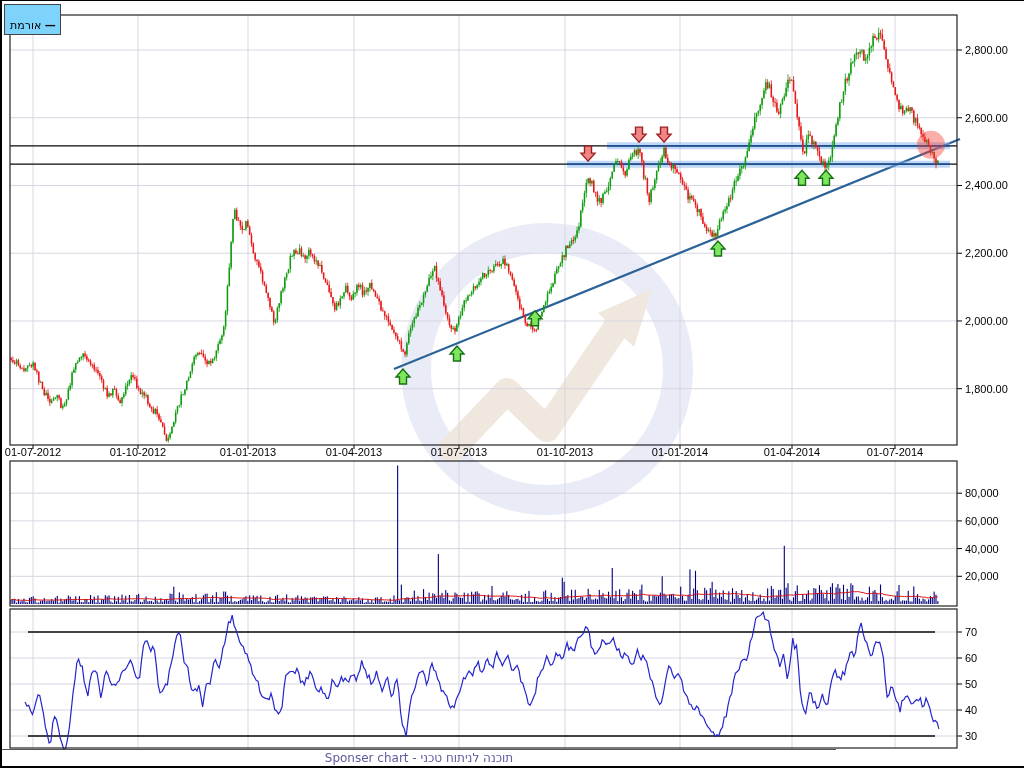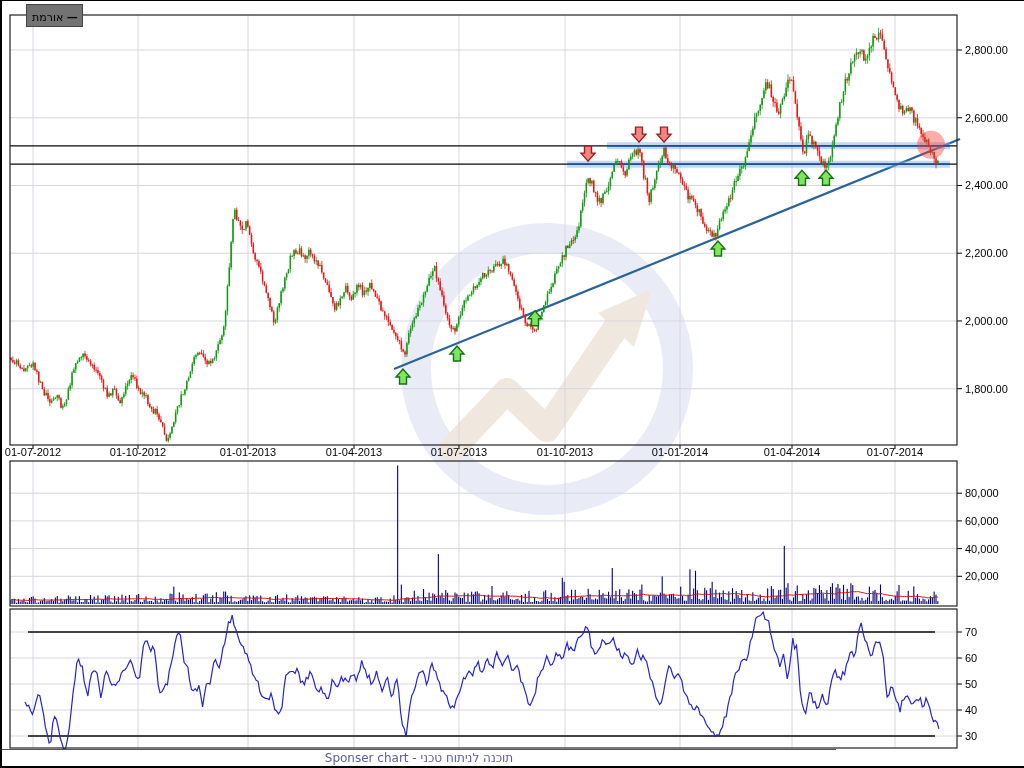--- a/index.html
+++ b/index.html
@@ -2,22 +2,22 @@
 <html><head>
 <meta charset="utf-8">
 <style>
   html,body{margin:0;padding:0;background:#fff;}
   #app{position:relative;width:1024px;height:768px;background:#fff;overflow:hidden;
        border-left:2px solid #000;border-top:1px solid #000;border-bottom:2px solid #000;
        box-sizing:border-box;font-family:"Liberation Sans","DejaVu Sans",sans-serif;}
   svg{position:absolute;left:0;top:0;}
   #watermark{z-index:0;}
   #plot{z-index:1;}
-  #legendbox{position:absolute;left:24px;top:3px;z-index:2;border:1px solid #444;background:#737373;
-       padding:6px 5px 2px 5px;font-size:11px;color:#000;direction:rtl;
+  #legendbox{position:absolute;left:2px;top:3px;z-index:2;border:1px solid #444;background:#7dd3fc;
+       padding:14px 5px 2px 5px;font-size:11px;color:#000;direction:rtl;
        font-family:"DejaVu Sans",sans-serif;}
   #legendbox .dash{font-weight:bold;letter-spacing:-1px;}
   #footer{position:absolute;left:0;top:748px;width:834px;height:17px;z-index:2;
        border-top:1px solid #555;background:#fff;text-align:center;
        font-size:12px;color:#5c5c9e;font-family:"DejaVu Sans",sans-serif;line-height:16px;}
   .axis-label{fill:#000;font-size:11px;font-family:"Liberation Sans","DejaVu Sans",sans-serif;}
 </style>
 </head>
 <body>
 

